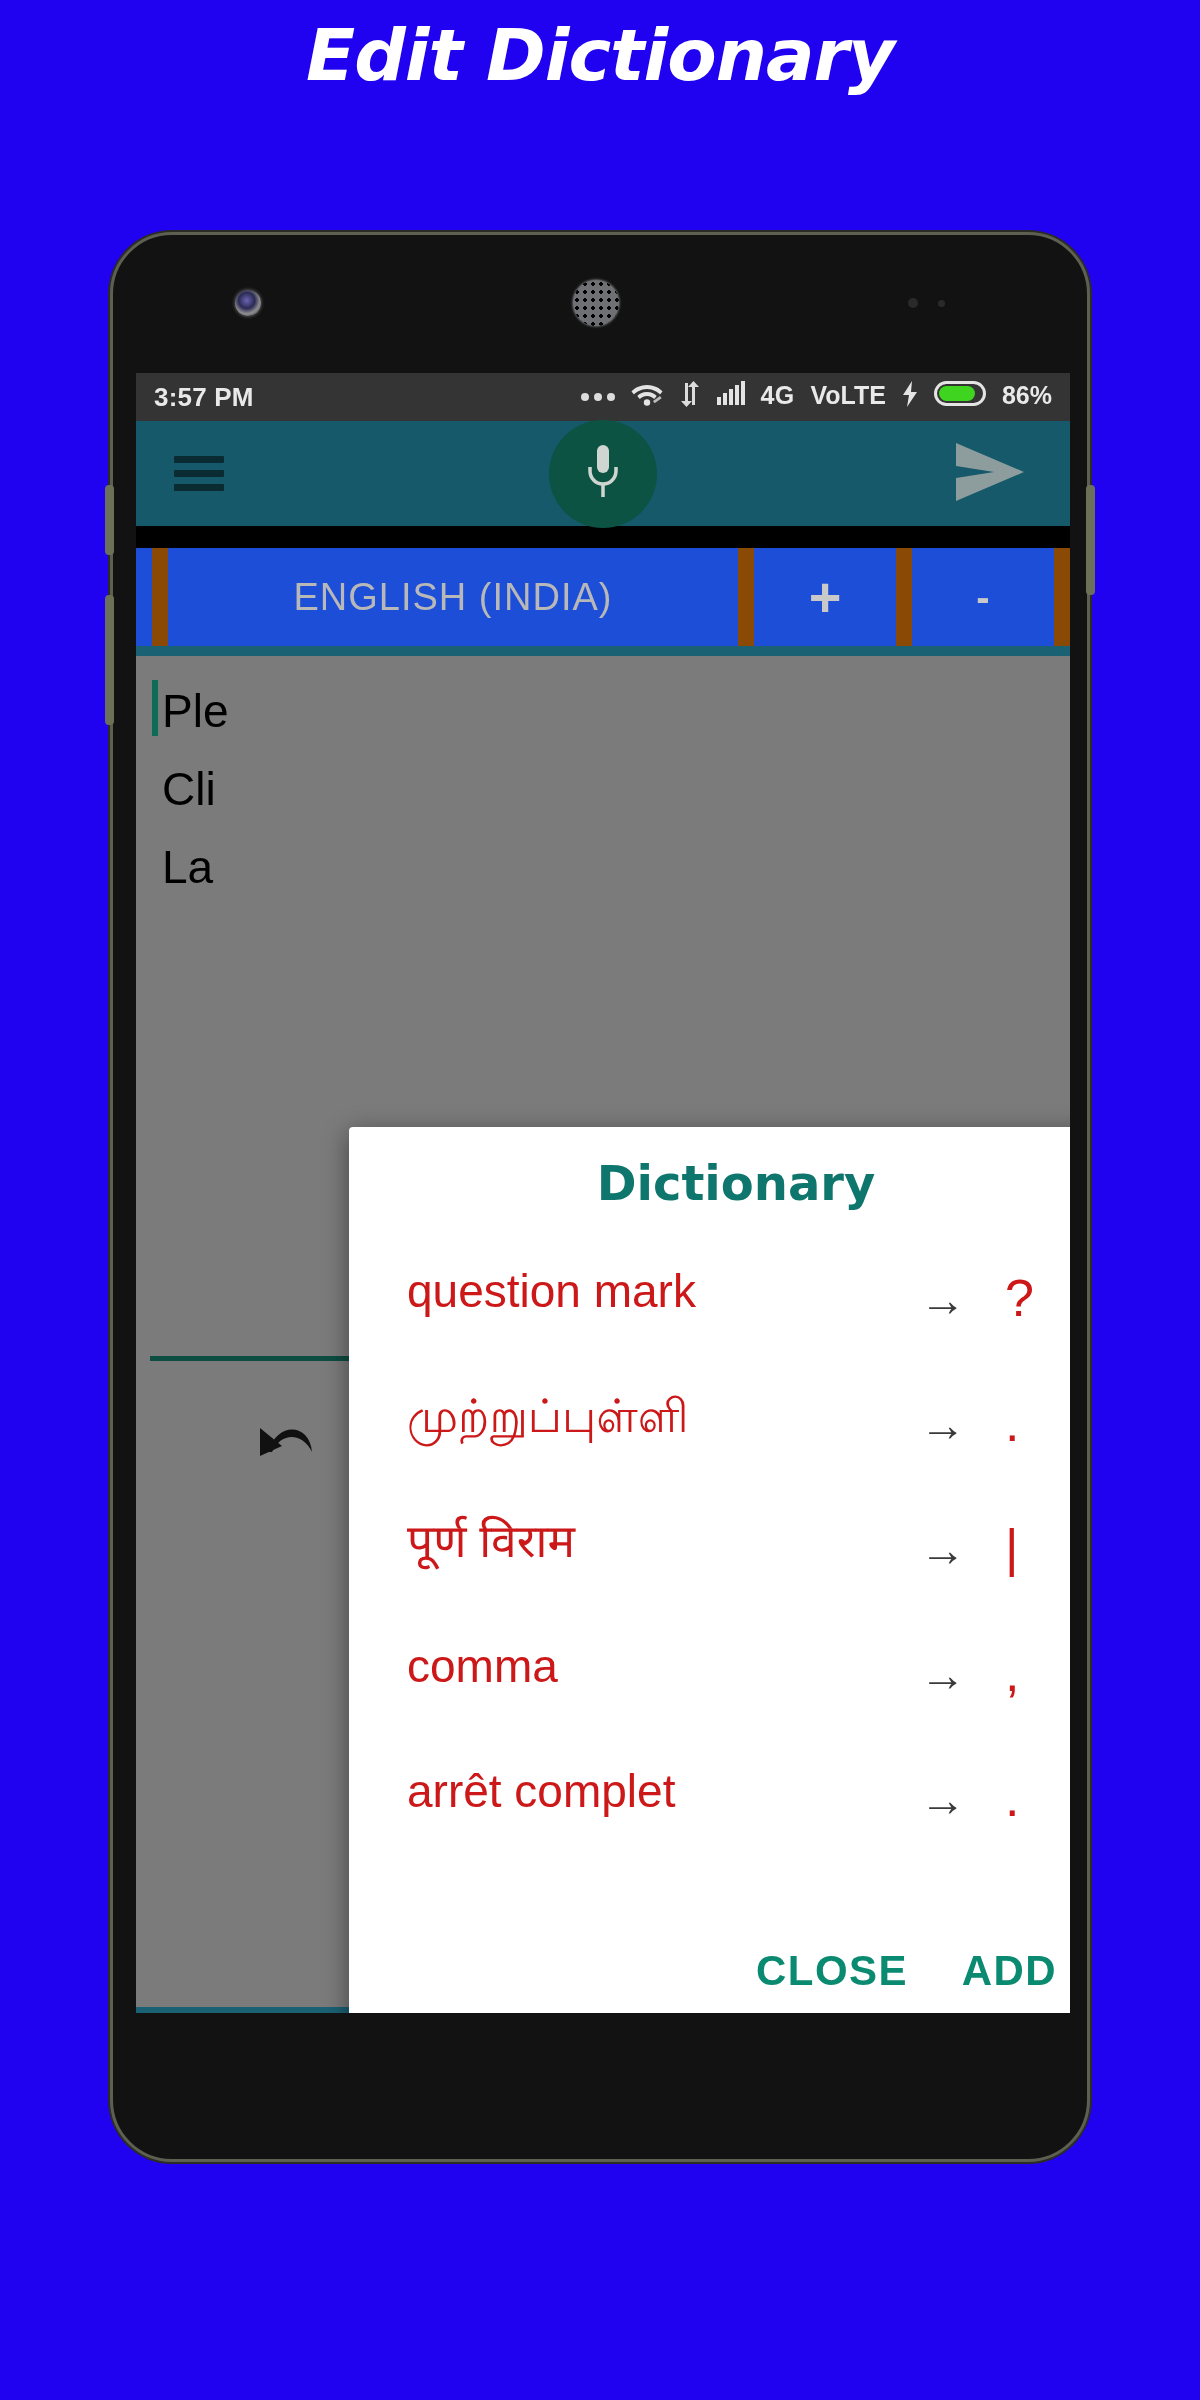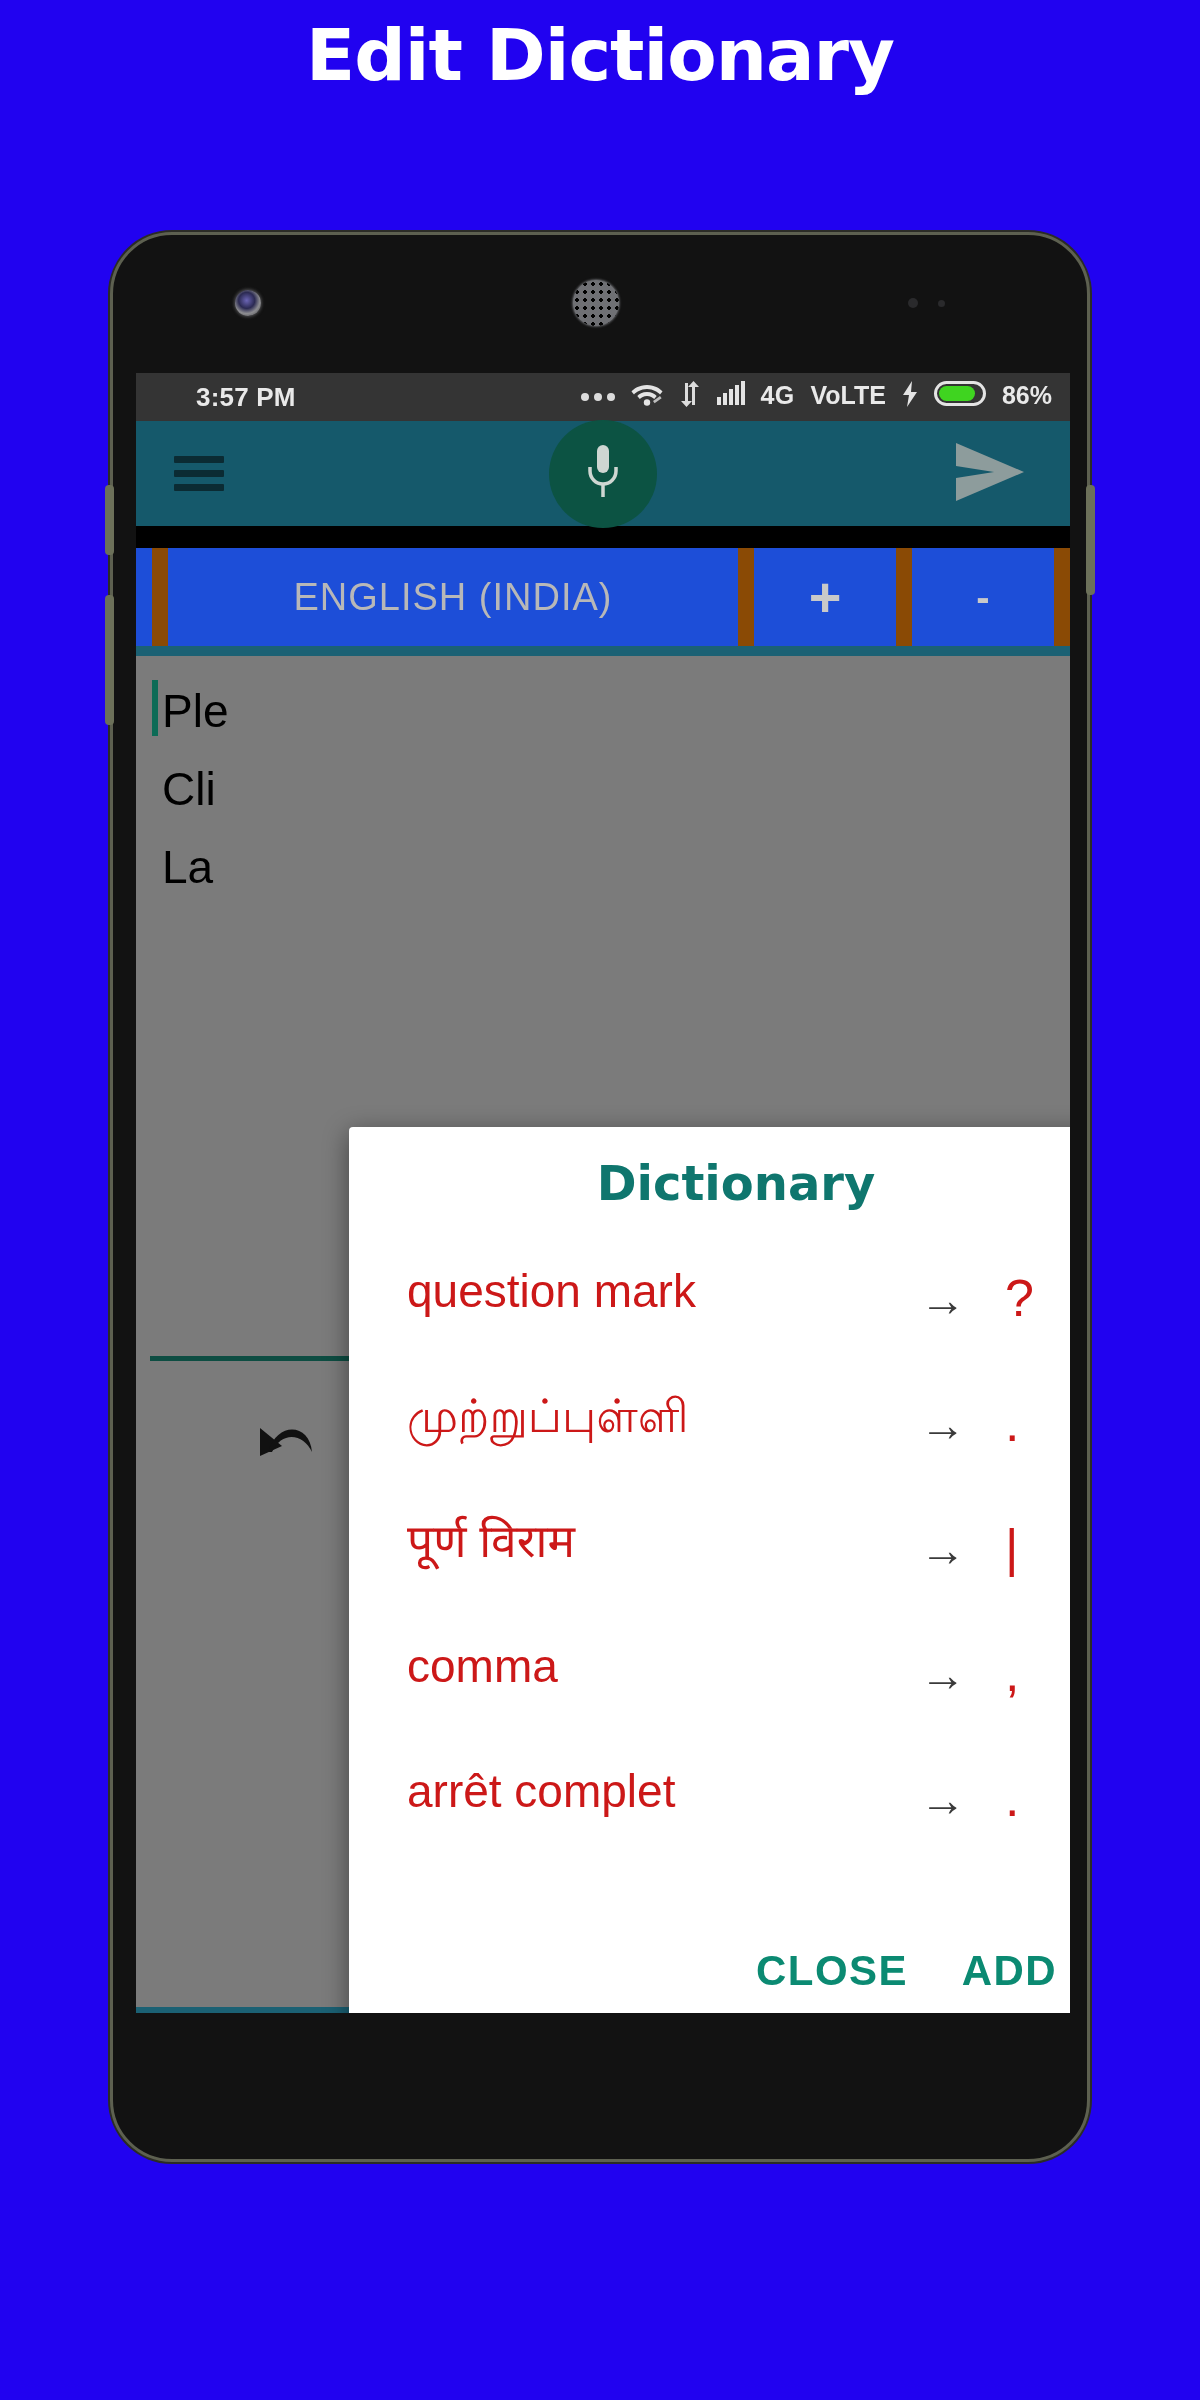--- a/index.html
+++ b/index.html
@@ -17,20 +17,21 @@
   #page-title {
     width: 1200px;
     text-align: center;
     padding-top: 18px;
     color: #ffffff;
     font-size: 72px;
     font-weight: bold;
     letter-spacing: -1px;
     line-height: 1.05;
     font-family: "DejaVu Sans", sans-serif;
+    font-style: italic;
   }
 
   
   #phone {
     position: absolute;
     left: 110px;
     top: 232px;
     width: 980px;
     height: 1930px;
     background: #121212;
@@ -99,21 +100,21 @@
     height: 48px;
     background: #343434;
     display: flex;
     align-items: center;
     padding: 0 18px;
     color: #e9e9e9;
     font-size: 26px;
     font-weight: bold;
     font-family: "Liberation Sans", sans-serif;
   }
-  #status-time { flex: 0 0 auto; letter-spacing: 0.2px; margin-left: 42px; }
+  #status-time { flex: 0 0 auto; letter-spacing: 0.2px; }
   #status-right {
     margin-left: auto;
     display: flex;
     gap: 16px;
   }
   .dots-icon {
     display: flex; gap: 5px; align-items: center;
   }
   .dots-icon i {
     width: 8px; height: 8px; border-radius: 50%;

